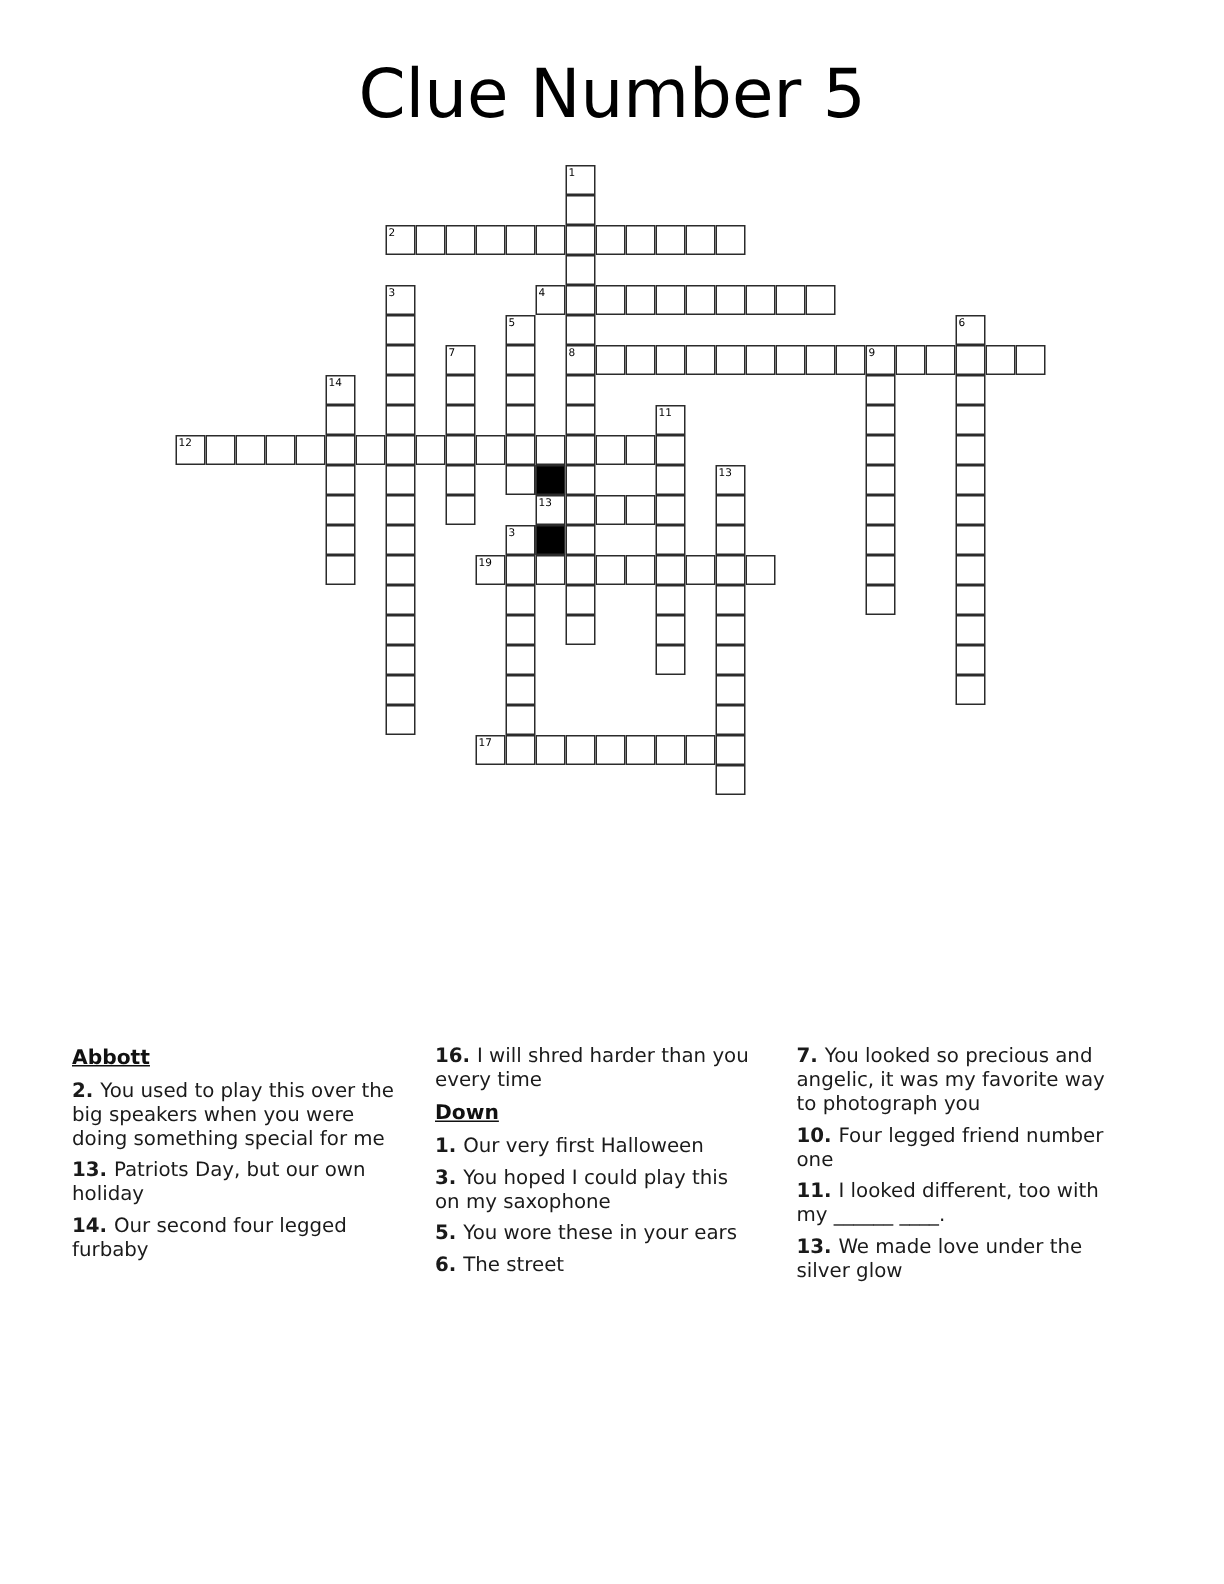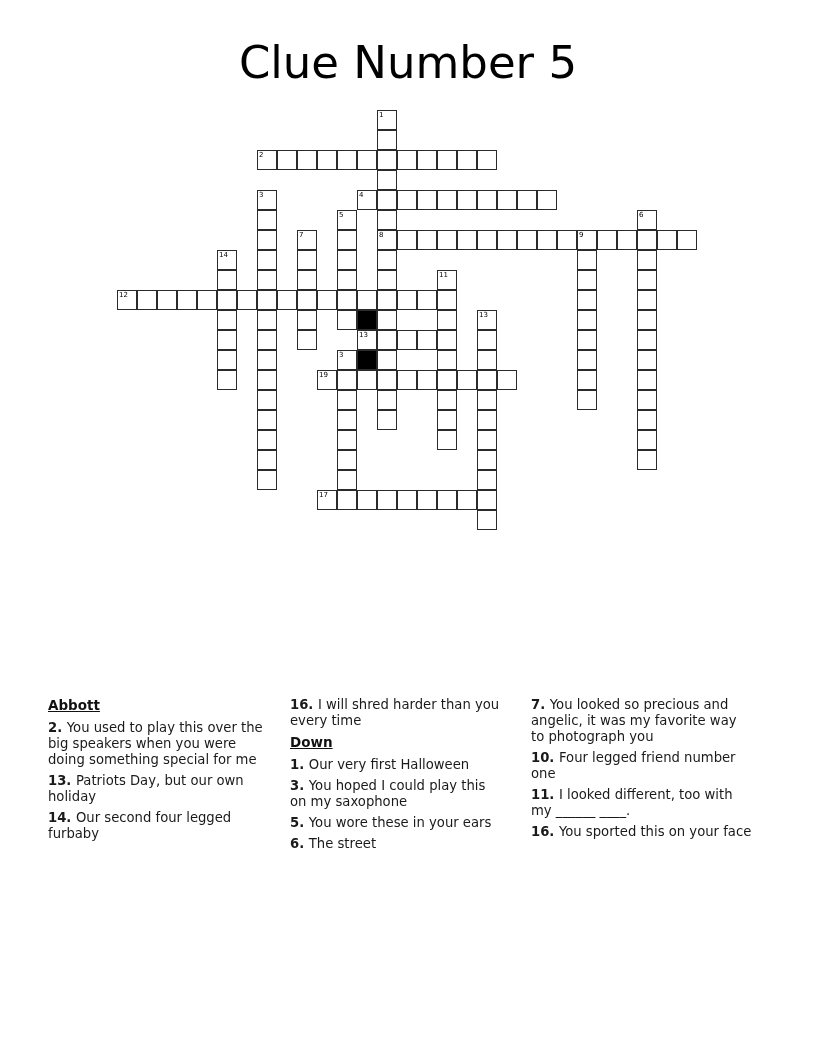--- a/index.html
+++ b/index.html
@@ -231,16 +231,17 @@
         <div class="clue-header">Down</div>
         <p class="clue"><b>1. </b>Our very first Halloween</p>
         <p class="clue"><b>3. </b>You hoped I could play this on my saxophone</p>
         <p class="clue"><b>5. </b>You wore these in your ears</p>
         <p class="clue"><b>6. </b>The street</p>
       </div>
     <div class="clue-col" id="clue-col-3">
         <p class="clue"><b>7. </b>You looked so precious and angelic, it was my favorite way to photograph you</p>
         <p class="clue"><b>10. </b>Four legged friend number one</p>
         <p class="clue"><b>11. </b>I looked different, too with my ______ ____.</p>
+        <p class="clue"><b>13. </b>We made love under the silver glow</p>
         <p class="clue"><b>16. </b>You sported this on your face</p>
       </div>
   </div>
 </div>
 
 </body></html>

